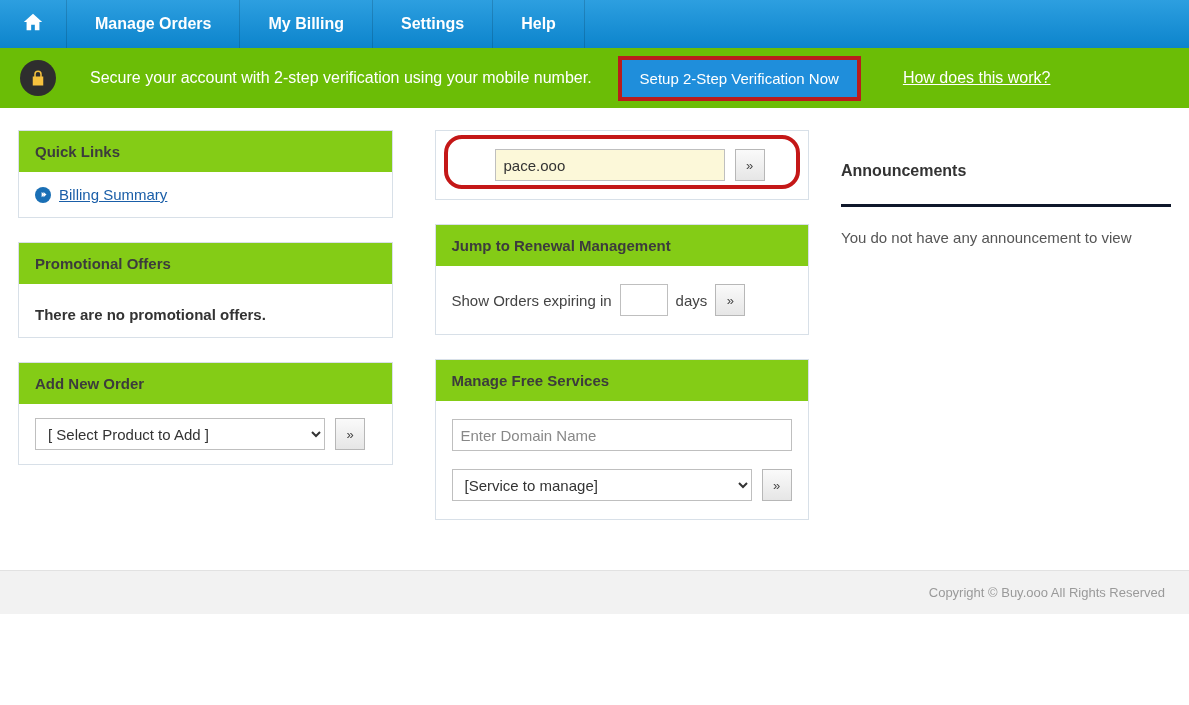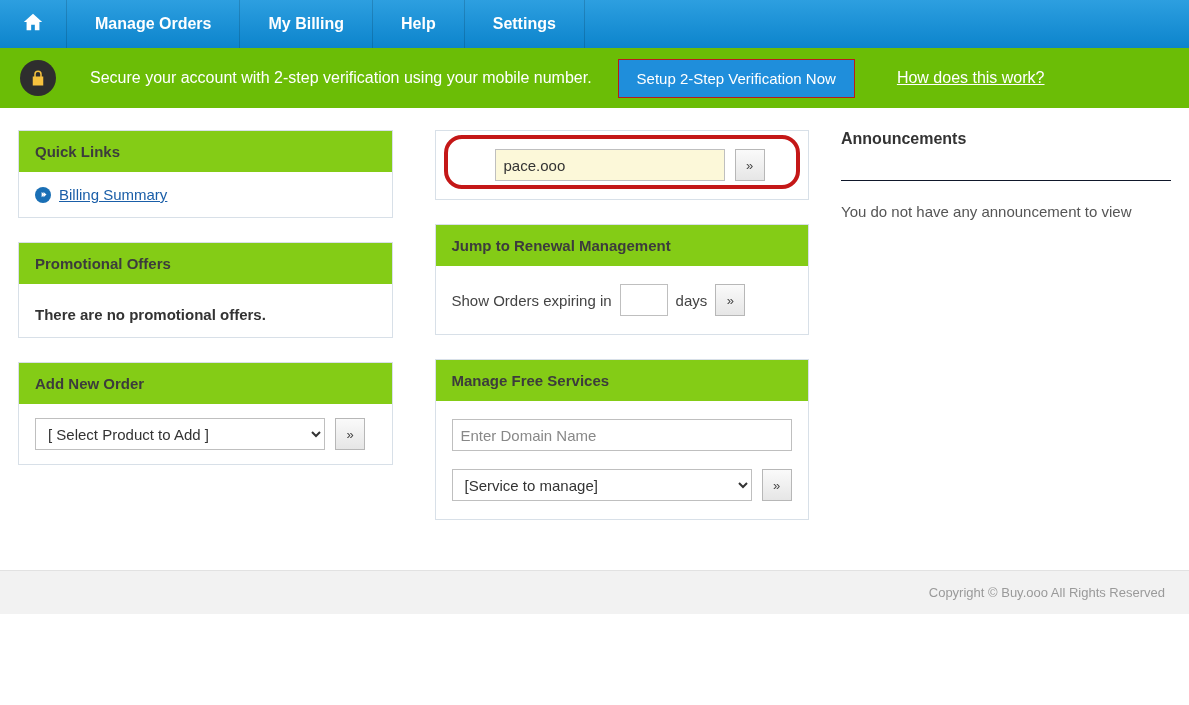--- a/index.html
+++ b/index.html
@@ -9,21 +9,21 @@
   .top-nav { background: linear-gradient(#2d9fe0, #0c84cc); height: 48px; display: flex; align-items: stretch; }
   .nav-item { display: flex; align-items: center; padding: 0 28px; color: #fff; font-weight: bold; font-size: 16px; border-right: 1px solid rgba(0,0,0,0.15); cursor: pointer; }
   .nav-item.home { padding: 0 22px; }
   .home-icon svg { width: 22px; height: 22px; fill: #fff; }
 
   
   .alert-bar { background: #6bbd06; height: 60px; display: flex; align-items: center; padding: 0 20px; gap: 18px; color: #fff; font-size: 16px; }
   .lock-badge { width: 36px; height: 36px; border-radius: 50%; background: #2e2e2e; display: flex; align-items: center; justify-content: center; }
   .lock-badge svg { width: 18px; height: 18px; fill: #f6c23e; }
   .alert-text { flex: 0 0 auto; margin-left: 16px; }
-  .alert-btn { background: #1f8edb; border: 1px solid #b91c1c; color: #fff; padding: 10px 18px; font-size: 15px; cursor: pointer; margin-left: 8px; }
+  .alert-btn { background: #1f8edb; border: 4px solid #b91c1c; color: #fff; padding: 10px 18px; font-size: 15px; cursor: pointer; margin-left: 8px; }
   .alert-link { color: #fff; text-decoration: underline; font-size: 16px; cursor: pointer; margin-left: 24px; }
 
   
   .main { display: flex; gap: 32px; padding: 22px 18px 40px 18px; align-items: flex-start; }
   .col { display: flex; flex-direction: column; gap: 24px; }
   .col.left { width: 375px; }
   .col.center { width: 375px; margin-left: 10px; }
   .col.right { flex: 1; min-width: 330px; }
 
   .panel { border: 1px solid #d8e0e8; background: #fff; }
@@ -53,41 +53,41 @@
 
   .renew-body { display:flex; align-items:center; gap:8px; padding:18px 16px; color:#444; font-size:15px; }
   .renew-days { width: 48px; }
 
   .mfs-body { display:flex; flex-direction:column; gap:18px; padding:18px 16px; }
   .mfs-domain { width: 340px; color:#888; }
   .mfs-domain::placeholder { color:#888; }
   .mfs-select { width: 300px; }
 
   
-  .ann-head { font-weight: bold; font-size: 16px; color:#333; padding-bottom: 32px; border-bottom: 1px solid #0f172a; }
+  .ann-head { font-weight: bold; font-size: 16px; color:#333; padding-bottom: 24px; border-bottom: 3px solid #0f172a; margin-top: 32px; }
   .ann-body { padding: 20px 0; color:#555; font-size:15px; line-height:1.4; }
 
   
   .footer { background:#f2f2f2; border-top:1px solid #e2e2e2; padding:14px 24px; text-align:right; color:#9a9a9a; font-size:13px; margin-top: 10px;}
 </style>
 </head>
 <body>
 
 <div class="top-nav">
   <div class="nav-item home">
     <span class="home-icon">
       <svg viewBox="0 0 24 24">
           <path d="M12 3l10 9h-3v9h-5v-6h-4v6H5v-9H2z"></path>
         </svg>
     </span>
   </div>
   <div class="nav-item">Manage Orders</div>
   <div class="nav-item">My Billing</div>
+  <div class="nav-item">Settings</div>
   <div class="nav-item">Help</div>
-  <div class="nav-item">Settings</div>
 </div>
 
 <div class="alert-bar">
   <div class="lock-badge">
     <svg viewBox="0 0 24 24">
         <path d="M12 2a5 5 0 00-5 5v3H5v12h14V10h-2V7a5 5 0 00-5-5zm-3 8V7a3 3 0 116 0v3H9z"></path>
       </svg>
   </div>
   <span class="alert-text">Secure your account with 2-step verification using your mobile number.</span>
   <button class="alert-btn">Setup 2-Step Verification Now</button>

